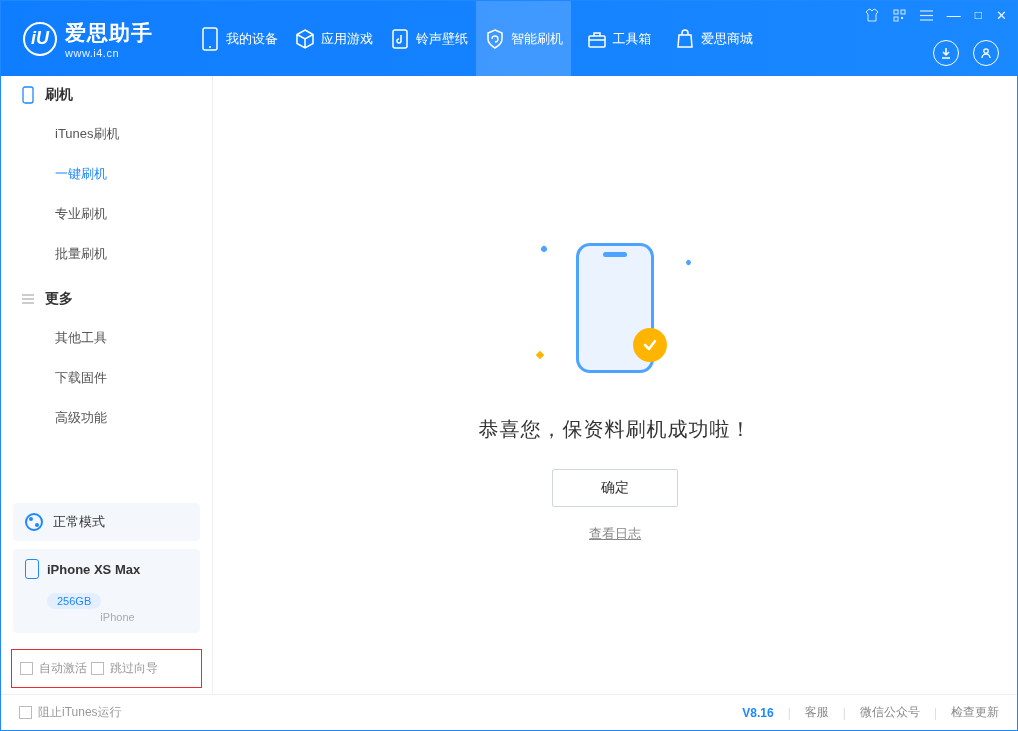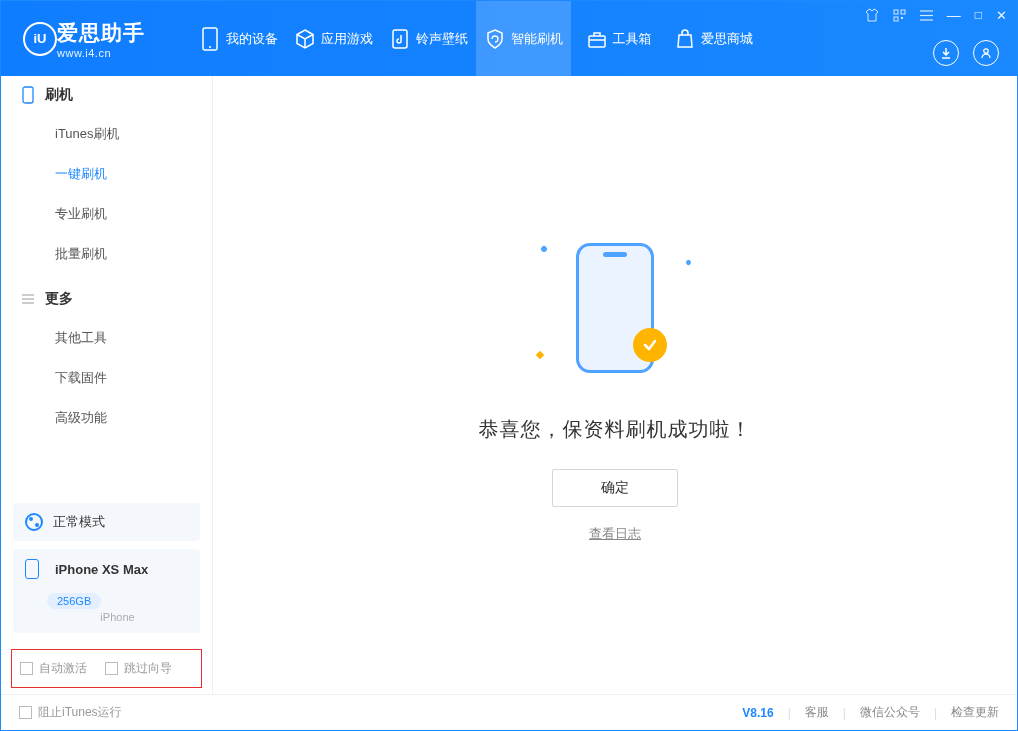--- a/index.html
+++ b/index.html
@@ -1,19 +1,19 @@
 <!DOCTYPE html>
 <html><head>
 <meta charset="utf-8">
 <style>
 * { margin: 0; padding: 0; box-sizing: border-box; font-family: "Microsoft YaHei", "PingFang SC", Arial, sans-serif; }
 body { background: #fff; width: 1018px; height: 731px; overflow: hidden; border: 1px solid #1e88ff; }
 .header { height: 75px; background: linear-gradient(90deg, #0f7dff 0%, #1a88ff 100%); display: flex; align-items: stretch; color: #fff; position: relative; }
 .logo-block { display: flex; align-items: center; padding: 0 18px 0 22px; min-width: 190px; }
-.logo-circle { width: 34px; height: 34px; border: 2.5px solid #fff; border-radius: 50%; display: flex; align-items: center; justify-content: center; font-weight: bold; font-size: 13px; margin-right: 0; }
+.logo-circle { width: 34px; height: 34px; border: 2.5px solid #fff; border-radius: 50%; display: flex; align-items: center; justify-content: center; font-weight: bold; font-style: italic; font-size: 18px; margin-right: 8px; }
 .logo-text .title { font-size: 21px; font-weight: bold; letter-spacing: 1px; }
 .logo-text .sub { font-size: 11px; opacity: 0.9; letter-spacing: 0.5px; }
 .nav { display: flex; }
 .nav-item { width: 95px; display: flex; flex-direction: row; align-items: center; justify-content: center; cursor: pointer; font-size: 13px; gap: 5px; }
 .nav-item.active { background: rgba(255,255,255,0.18); }
 .nav-icon { width: 22px; height: 22px; display: flex; align-items: center; justify-content: center; }
 .window-controls { position: absolute; right: 10px; top: 6px; display: flex; gap: 14px; align-items: center; }
 .window-controls span, .window-controls svg { cursor: pointer; opacity: 0.9; }
 .header-actions { position: absolute; right: 18px; bottom: 10px; display: flex; gap: 14px; }
 .circle-btn { width: 26px; height: 26px; border: 1.8px solid #fff; border-radius: 50%; display: flex; align-items: center; justify-content: center; cursor: pointer; }
@@ -24,25 +24,25 @@
 .side-list { }
 .side-item { padding: 11px 20px 11px 54px; font-size: 13px; color: #555; cursor: pointer; }
 .side-item.active { color: #1e88ff; }
 .sidebar-spacer { flex: 1; }
 .device-card { margin: 8px 12px; background: #f4f8fd; border-radius: 4px; padding: 10px 12px; display: flex; align-items: center; gap: 10px; font-size: 13px; color: #333; }
 .mode-icon { width: 18px; height: 18px; border: 2px solid #1e88ff; border-radius: 50%; position: relative; }
 .mode-icon::before, .mode-icon::after { content:''; position:absolute; width:4px; height:4px; background:#1e88ff; border-radius:50%; }
 .mode-icon::before { top:2px; left:2px; }
 .mode-icon::after { bottom:2px; right:2px; }
 .device-block { margin: 0 12px 10px 12px; background: #f4f8fd; border-radius: 4px; padding: 10px 12px; }
-.device-name { display: flex; align-items: center; gap: 16px; font-size: 13px; font-weight: bold; color: #333; }
+.device-name { display: flex; align-items: center; gap: 8px; font-size: 13px; font-weight: bold; color: #333; }
 .phone-mini { width: 14px; height: 20px; border: 1.5px solid #1e88ff; border-radius: 3px; position: relative; }
 .storage-badge { display: inline-block; margin: 14px 0 2px 22px; padding: 2px 10px; border-radius: 10px; background: #e3efff; color: #1e88ff; font-size: 11px; }
 .device-type { margin-left: 22px; font-size: 11px; color: #aaa; text-align: center; }
-.checkbox-row { border: 1.5px solid #e62e2e; margin: 6px 10px 6px 10px; padding: 10px 8px; display: flex; gap: 18px; align-items: center; }
+.checkbox-row { border: 1.5px solid #e62e2e; margin: 6px 10px 6px 10px; padding: 10px 8px; display: flex; gap: 4px; align-items: center; }
 .cb { display: flex; align-items: center; gap: 6px; font-size: 12px; color: #999; cursor: pointer; }
 .cb-box { width: 13px; height: 13px; border: 1px solid #bbb; background: #fff; }
 .main { flex: 1; display: flex; flex-direction: column; align-items: center; justify-content: center; gap: 0; }
 .phone-illust { position: relative; width: 160px; height: 160px; display: flex; align-items: center; justify-content: center; margin-bottom: 28px; }
 .phone-body { width: 78px; height: 130px; border: 3px solid #4da3ff; border-radius: 14px; background: #eaf3ff; position: relative; }
 .phone-body::before { content:''; position:absolute; top:6px; left:50%; transform:translateX(-50%); width:24px; height:5px; background:#4da3ff; border-radius:3px; }
 .check-badge { position: absolute; right: 28px; bottom: 26px; width: 34px; height: 34px; background: #ffb400; border-radius: 50%; display: flex; align-items: center; justify-content: center; }
 .sparkle { position: absolute; width: 6px; height: 6px; background: #ffb400; transform: rotate(45deg); }
 .s1 { top: 18px; left: 6px; background:#4da3ff; border-radius:50%; }
 .s2 { top: 32px; right: 4px; width:5px; height:5px; background:#4da3ff; border-radius:50%; }

